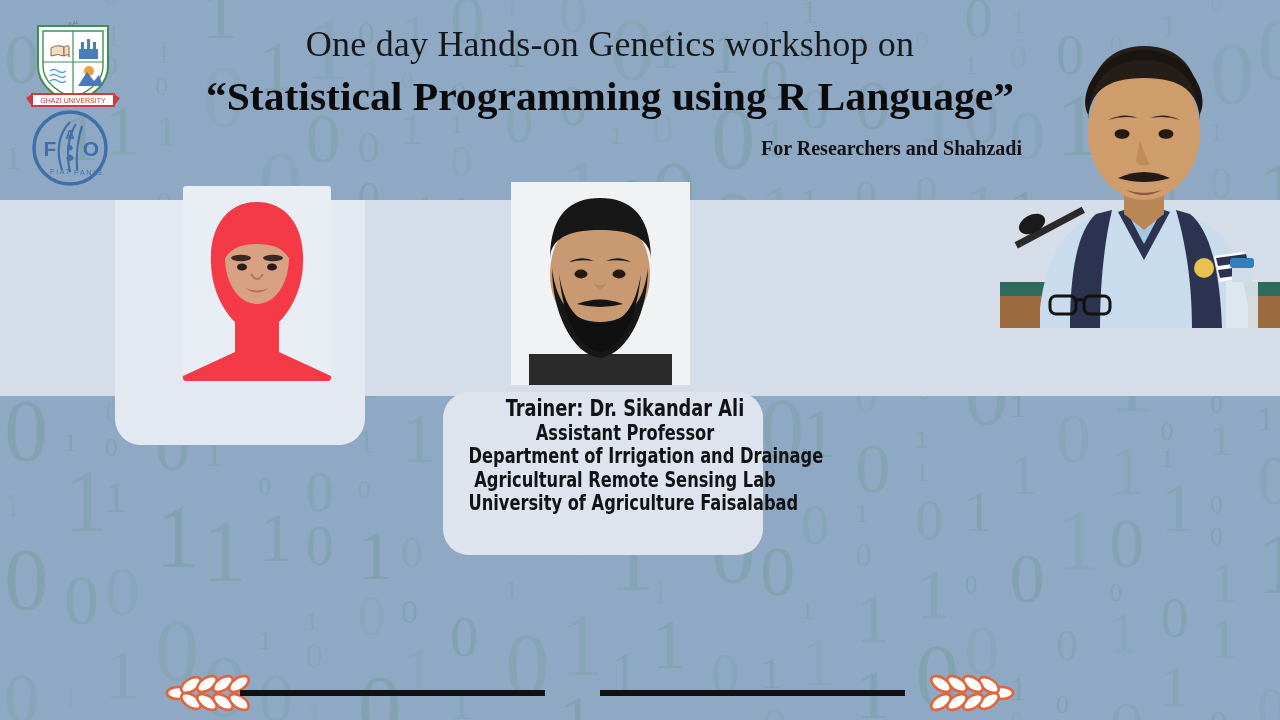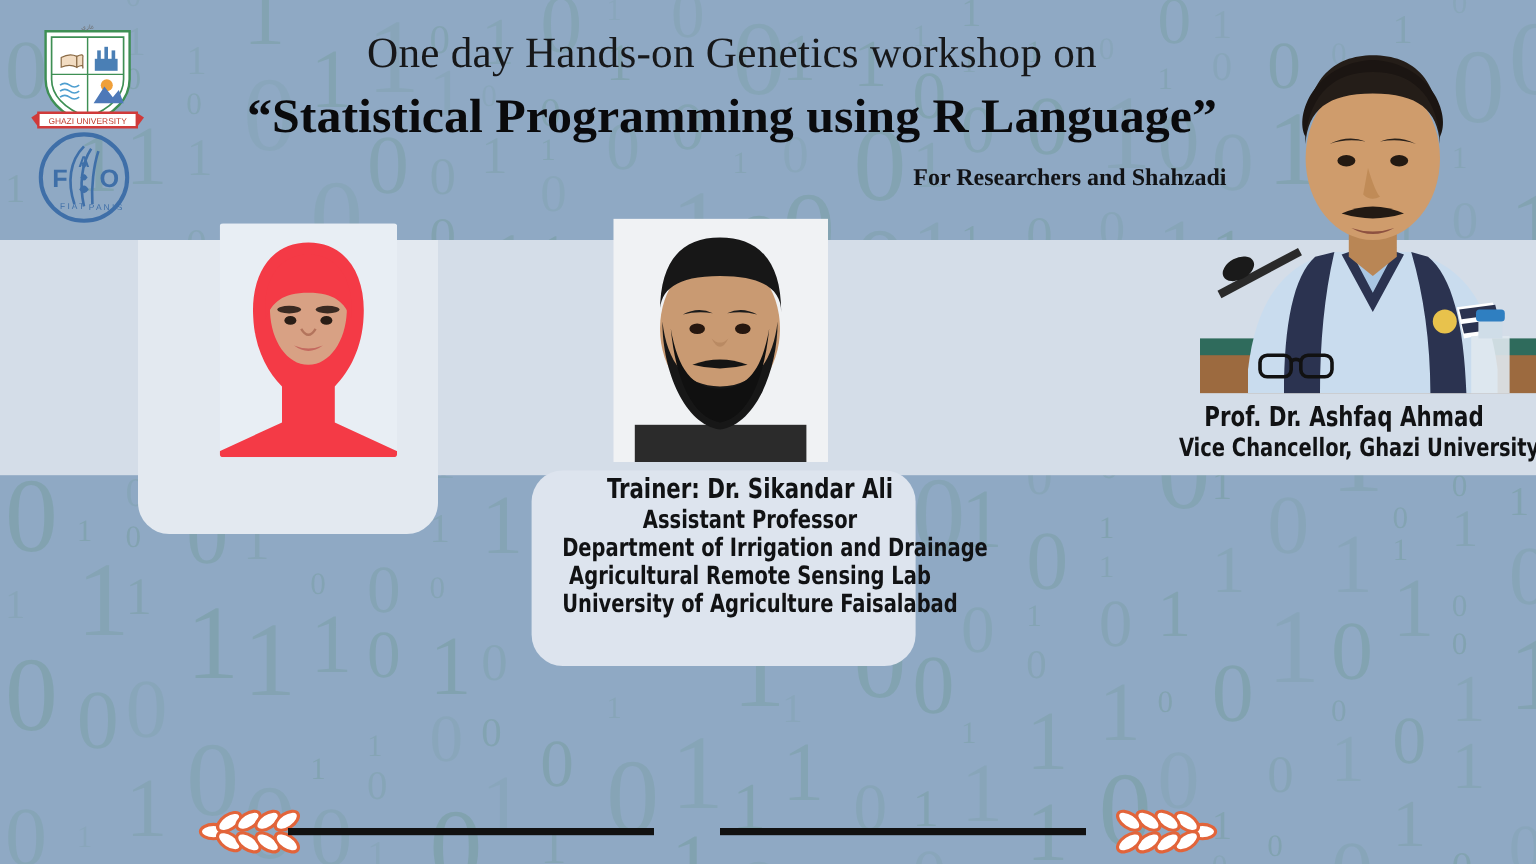--- a/index.html
+++ b/index.html
@@ -586,24 +586,20 @@
         </g>
 
         <g>
           <rect x="226" y="272" width="32" height="48" fill="#dfe8ee" opacity=".9"></rect>
           <rect x="232" y="258" width="20" height="16" fill="#cfdde8"></rect>
           <rect x="230" y="250" width="24" height="10" rx="3" fill="#2f7fc1"></rect>
         </g>
       </g>
     </svg>
   </div>
-  <div id="txt-vc">
-    <div class="cond n-lg">Prof. Dr. Ashfaq Ahmad</div>
-    <div class="cond n-md">Vice Chancellor, Ghazi University</div>
-  </div>
 
 
 
   <svg id="ornament" viewBox="0 0 1280 50" aria-hidden="true">
 
     <g transform="translate(178,25)">
       <g fill="#ffffff" stroke="#e2643a" stroke-width="2.6">
         <ellipse cx="0" cy="0" rx="11" ry="6" transform="rotate(0 0 0)"></ellipse>
         <ellipse cx="13" cy="-8" rx="11" ry="6" transform="rotate(-34 13 -8)"></ellipse>
         <ellipse cx="13" cy="8" rx="11" ry="6" transform="rotate(34 13 8)"></ellipse>

